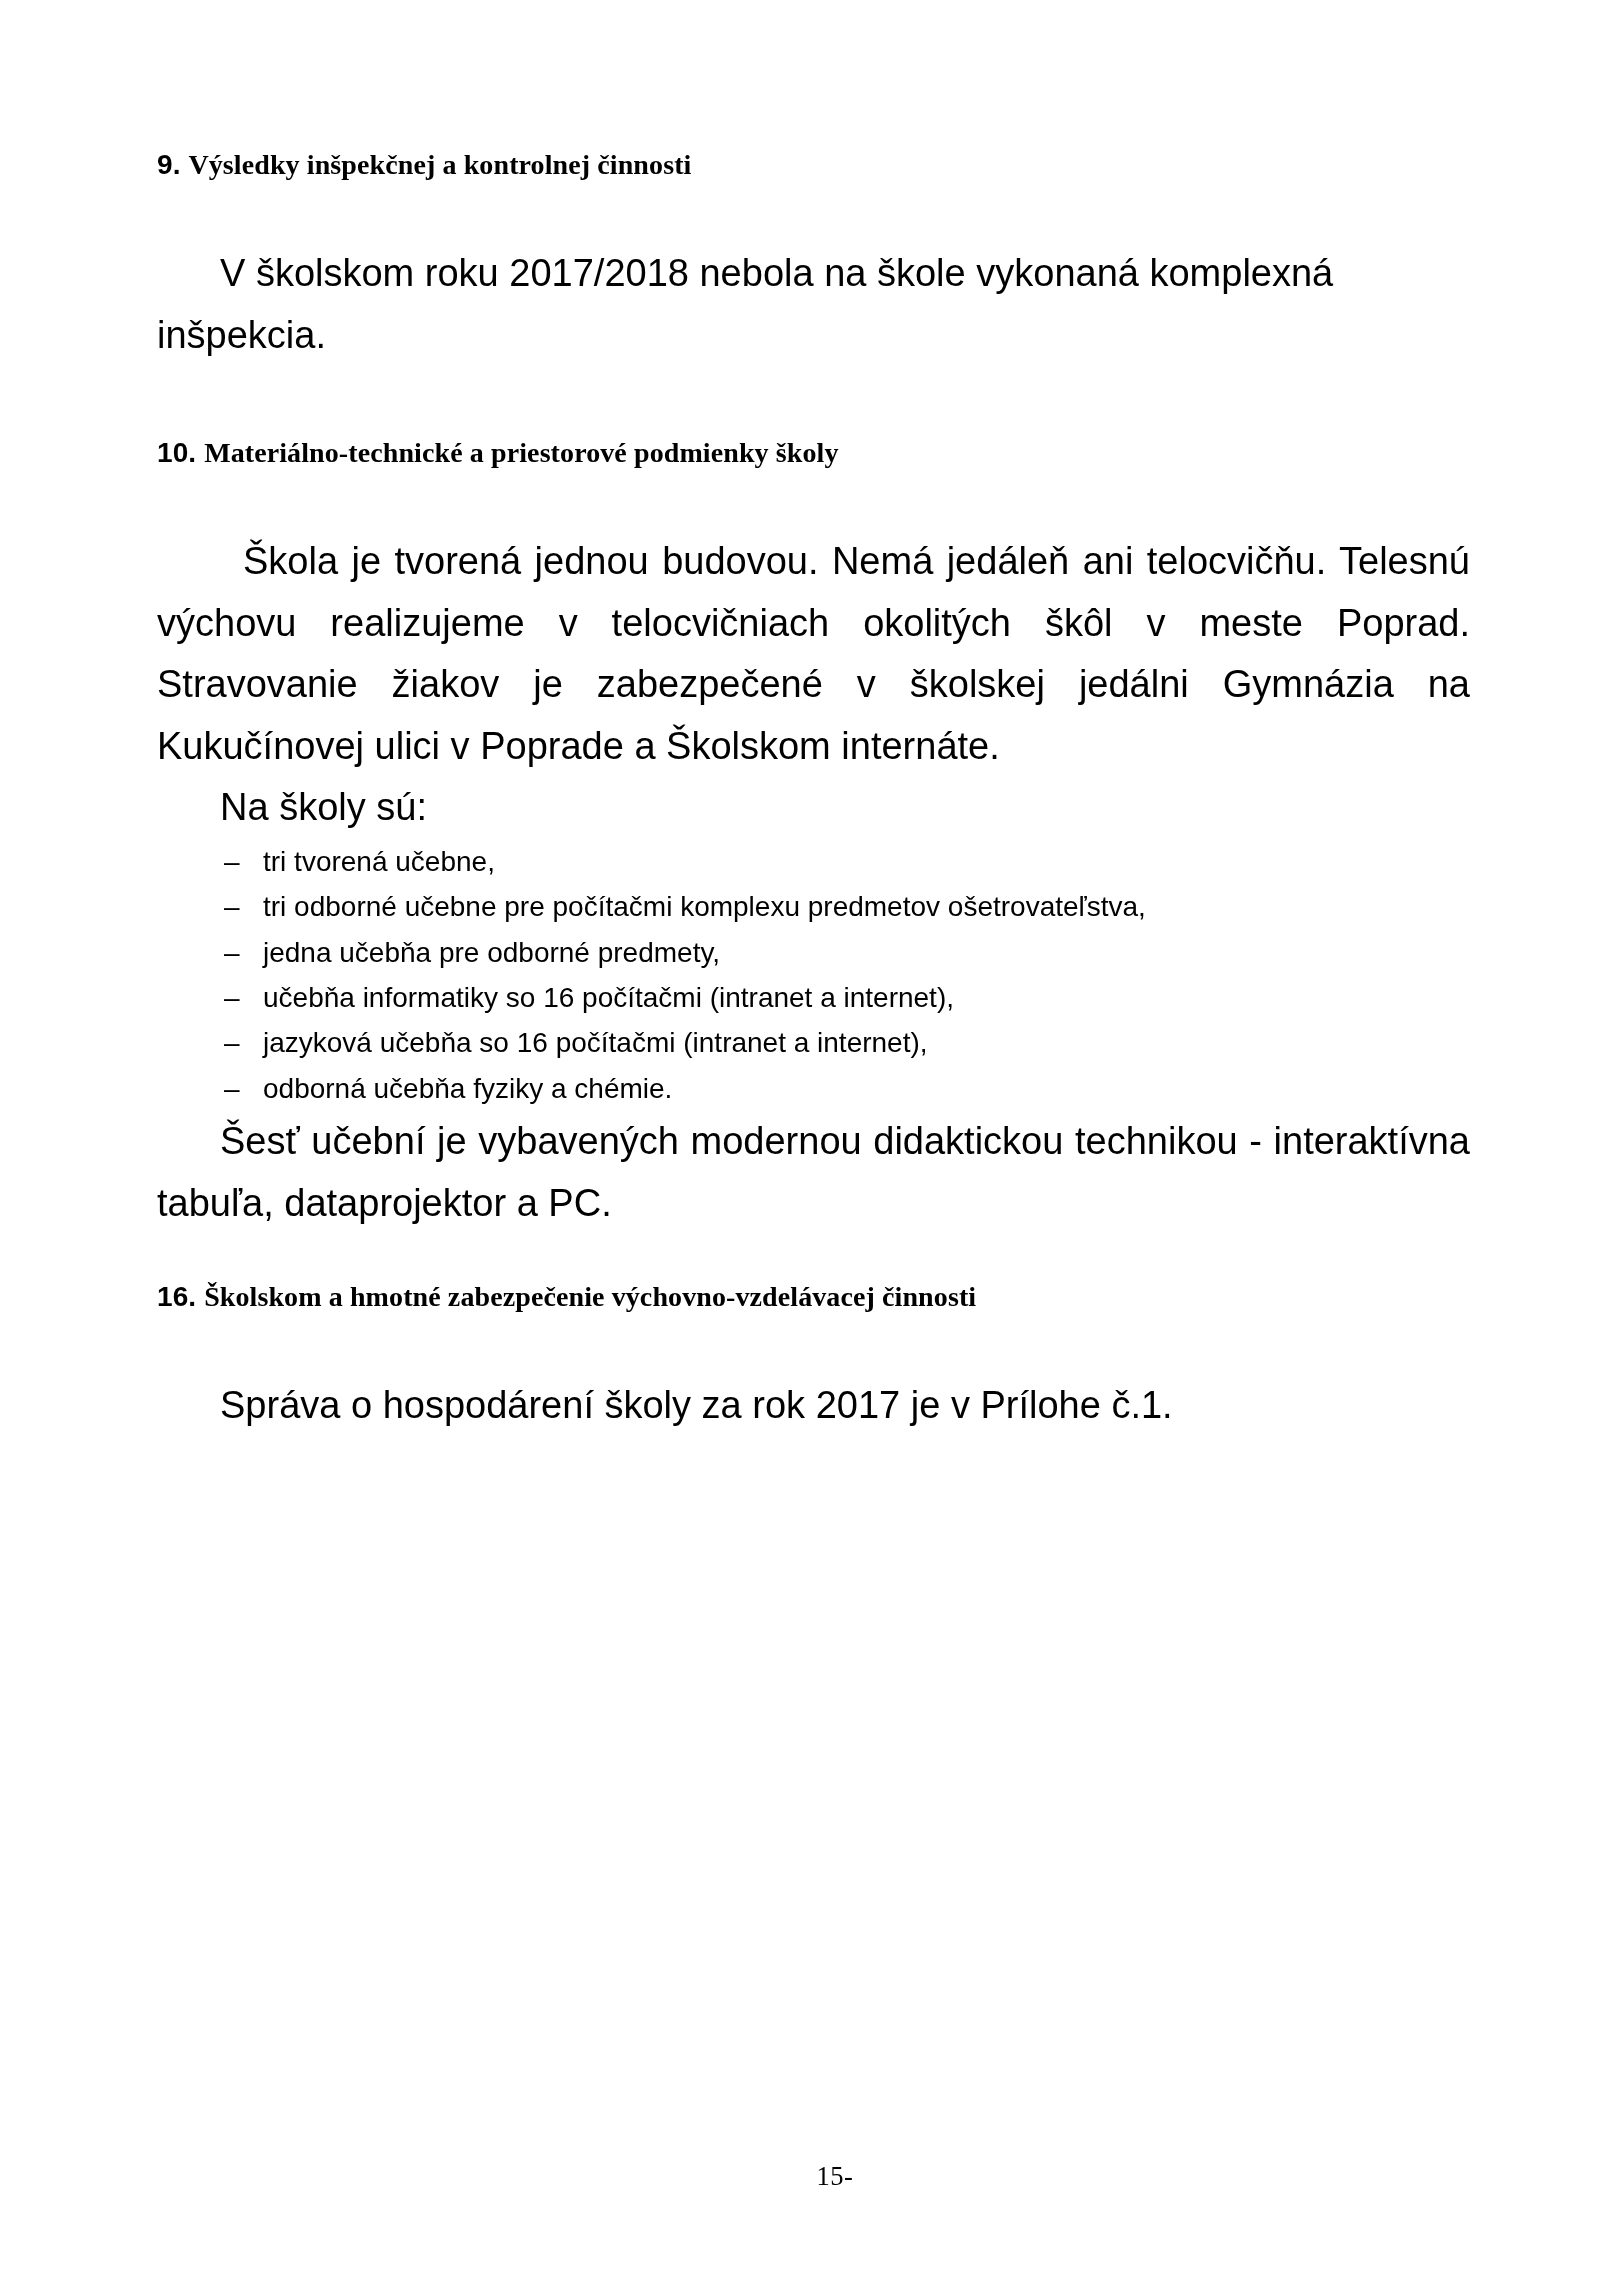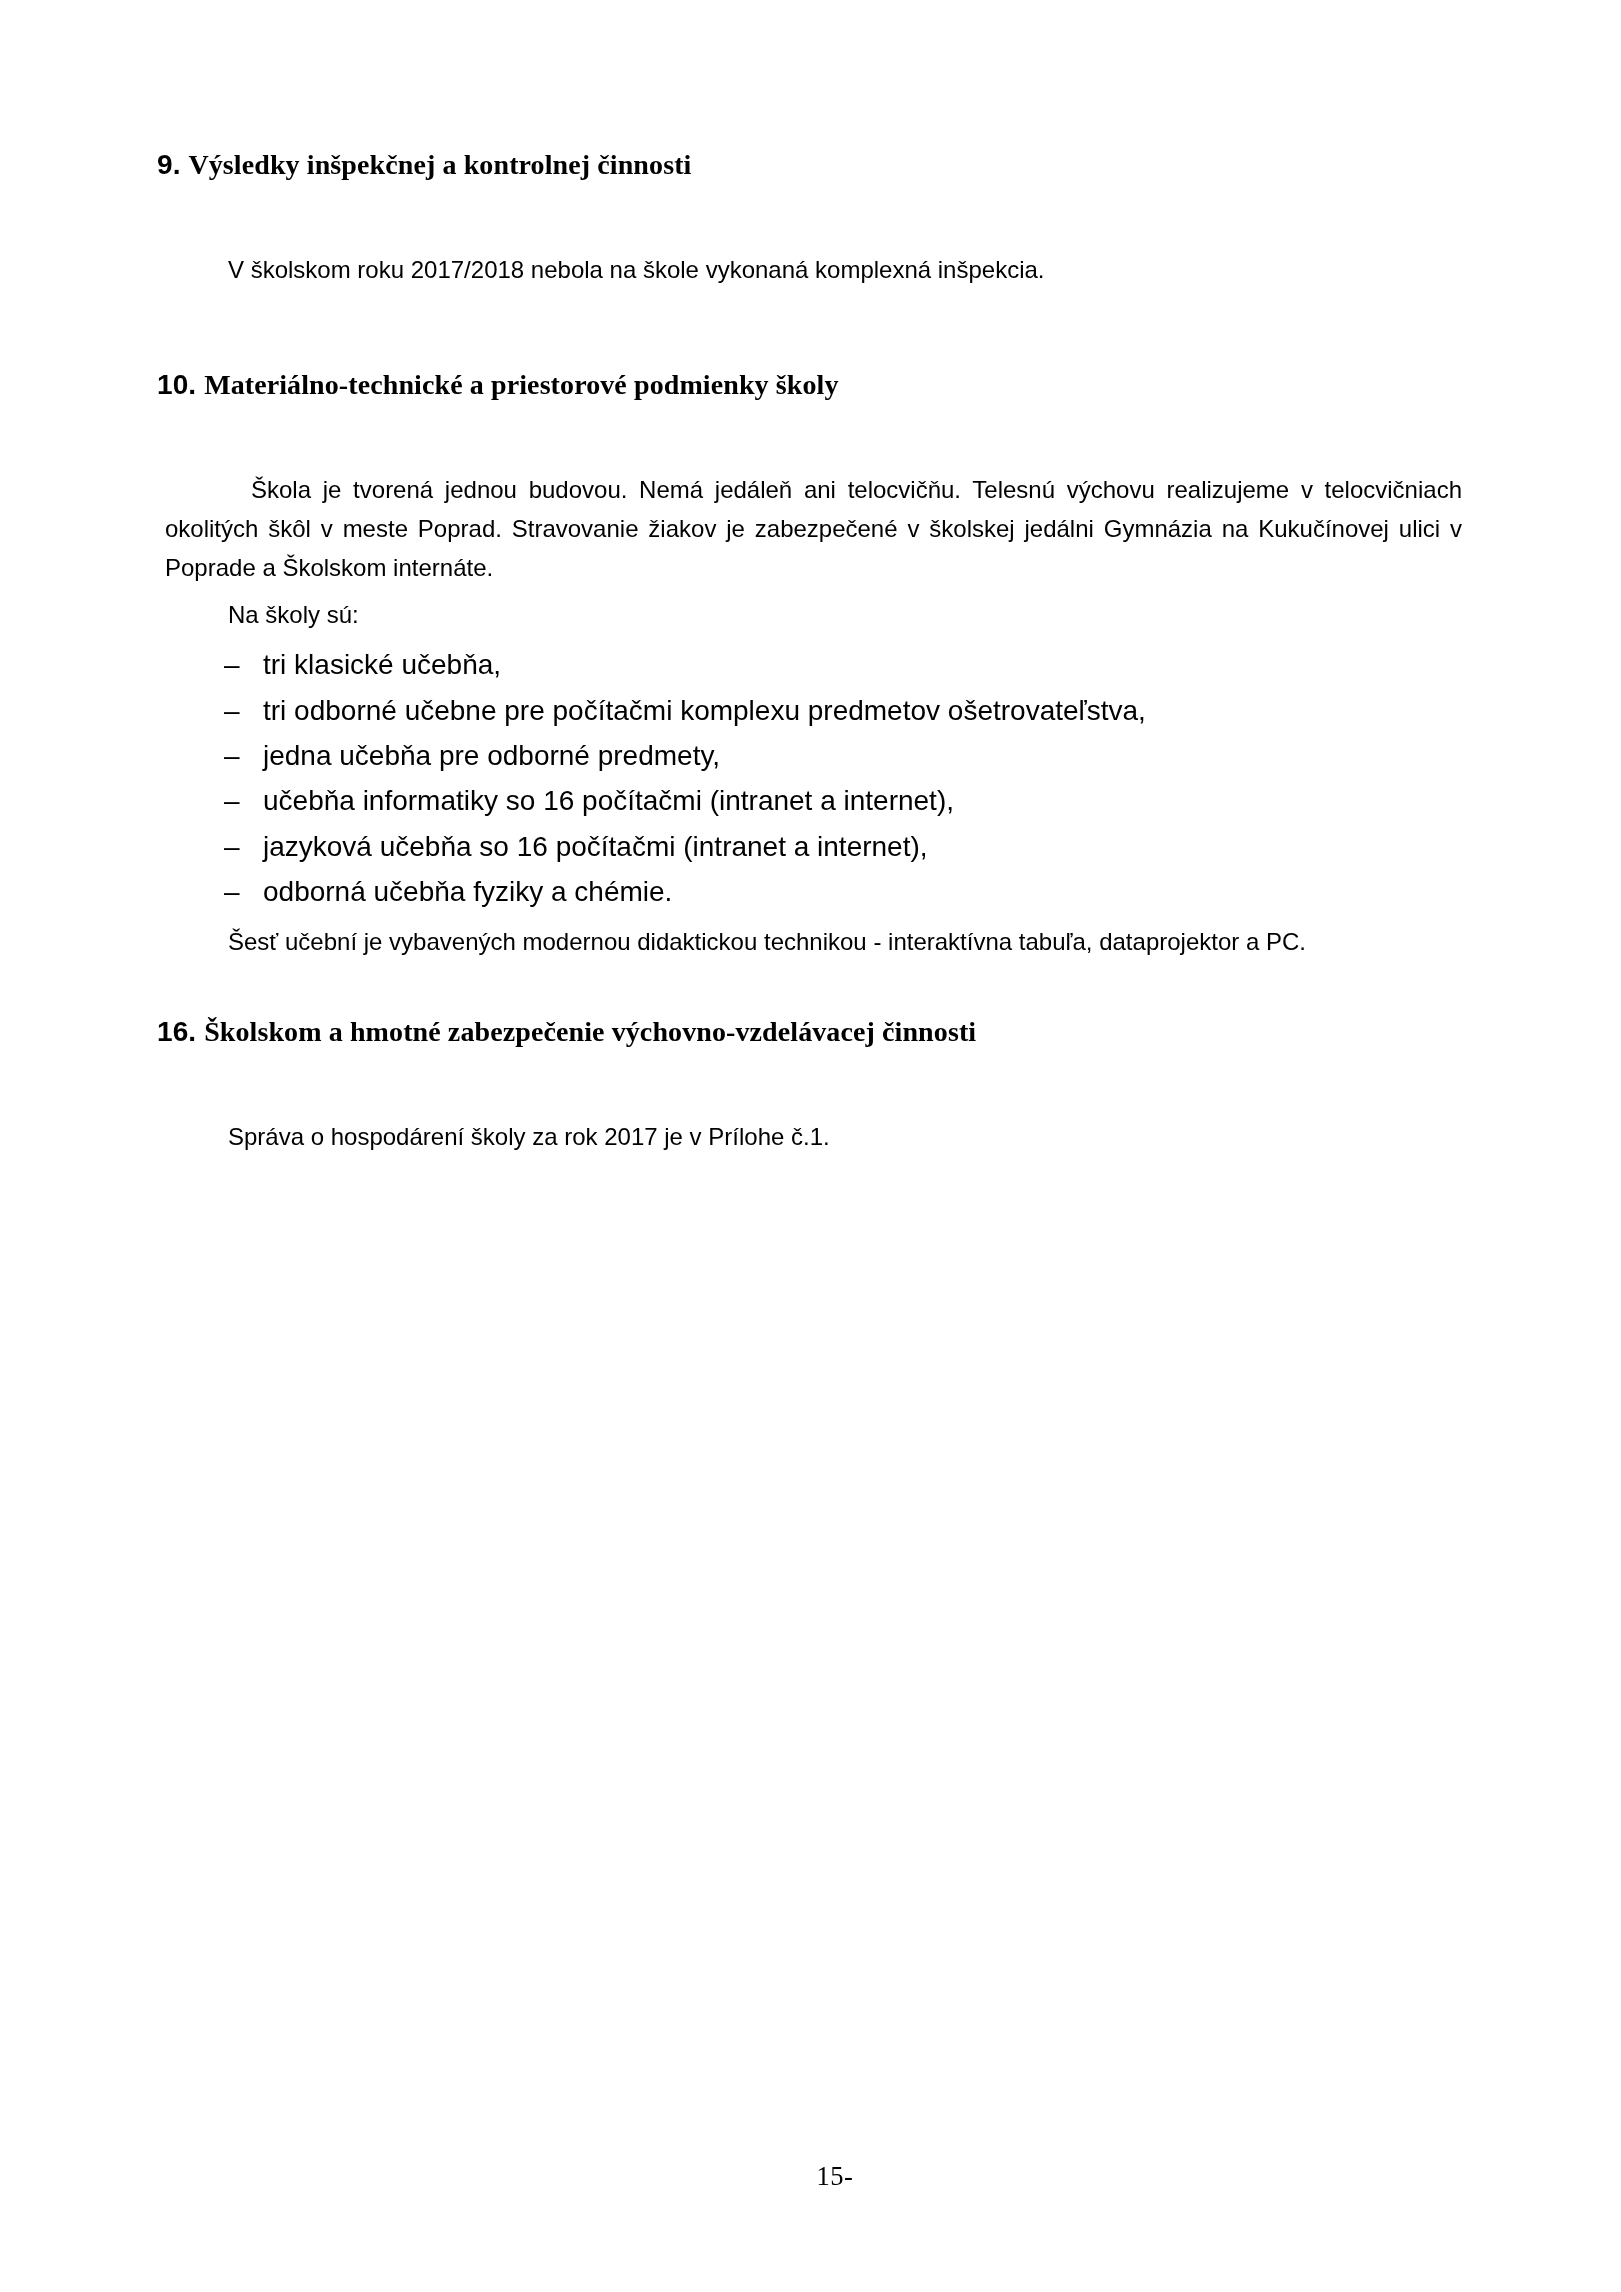--- a/index.html
+++ b/index.html
@@ -45,23 +45,23 @@
     font-weight: bold;
     font-size: 28px;
     white-space: pre;
   }
   .heading-text {
     font-weight: bold;
     font-size: 28px;
     font-family: Liberation Serif, serif;
   }
   p.body-par {
-    font-size: 24px;
+    font-size: 38px;
     line-height: 1.62;
-    margin: 8px;
+    margin: 0;
     padding: 0;
     text-align: left;
   }
   p.body-par.justify {
     text-align: justify;
   }
   .indent-first {
     text-indent: 86px;
   }
   .indent-first-small {
@@ -128,21 +128,21 @@
 
     <div class="gap-lg"></div>
 
     <p class="body-par justify indent-first">Škola je tvorená jednou budovou. Nemá jedáleň ani telocvičňu. Telesnú výchovu realizujeme v telocvičniach okolitých škôl v meste Poprad. Stravovanie žiakov je zabezpečené v školskej jedálni Gymnázia na Kukučínovej ulici v Poprade a Školskom internáte.</p>
 
     <p class="body-par indent-first-small">Na školy sú:</p>
 
     <ul class="dash-list">
       <li>
         <span class="dash-marker">–</span>
-        <span>tri klasické učebňa,</span>
+        <span>tri tvorená učebne,</span>
       </li>
       <li>
         <span class="dash-marker">–</span>
         <span>tri odborné učebne pre počítačmi komplexu predmetov ošetrovateľstva,</span>
       </li>
       <li>
         <span class="dash-marker">–</span>
         <span>jedna učebňa pre odborné predmety,</span>
       </li>
       <li>

